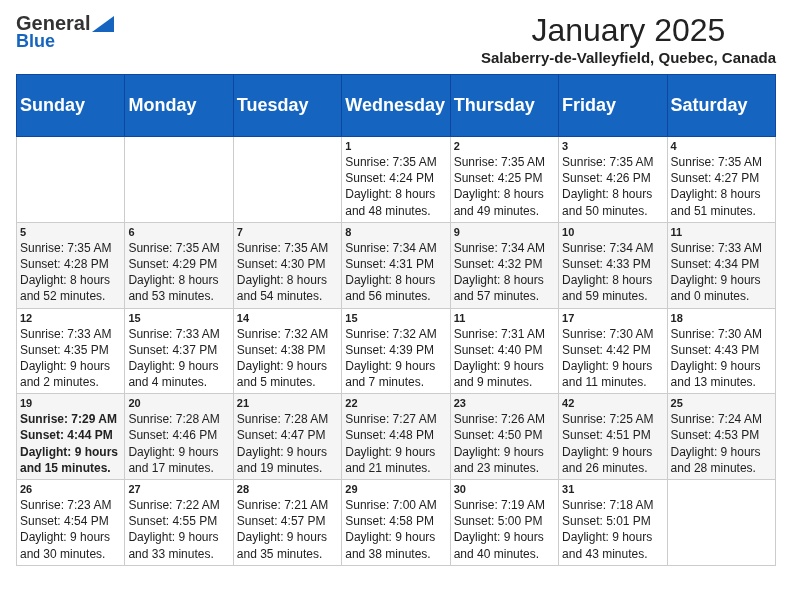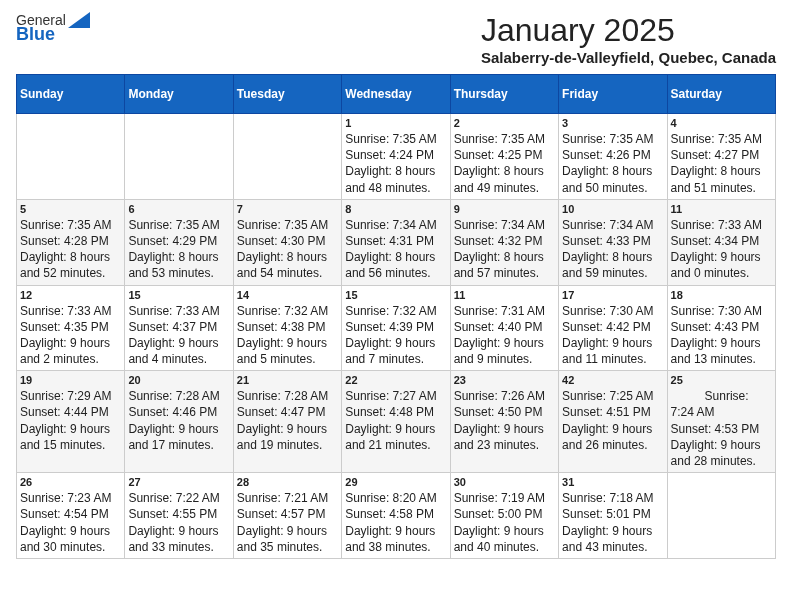--- a/index.html
+++ b/index.html
@@ -20,43 +20,43 @@
       justify-content: space-between;
       align-items: flex-start;
       margin-bottom: 8px;
     }
     .logo {
       display: flex;
       flex-direction: column;
       align-items: flex-start;
     }
     .title-block {
-      text-align: left;
+      text-align: center;
     }
     .month-title {
       font-size: 32px;
       font-weight: normal;
       color: #222;
     }
     .location-title {
       font-size: 15px;
       font-weight: bold;
       color: #222;
     }
     .calendar-table {
       width: 100%;
       border-collapse: collapse;
       table-layout: fixed;
     }
     .calendar-table th {
       background: #1565c0;
       color: #fff;
-      font-size: 12px;
+      font-size: 18px;
       font-weight: bold;
-      padding: 12px 3px;
+      padding: 20px 3px;
       text-align: left;
       border: 1px solid #0d47a1;
     }
     .calendar-table td {
       border: 1px solid #ccc;
       vertical-align: top;
       padding: 3px 3px;
       font-size: 9.5px;
       color: #222;
       height: 78px;
@@ -80,21 +80,21 @@
       background: #fff !important;
     }
   </style>
 </head>
 <body>
 
 <div class="page">
   <div class="header">
     <div class="logo">
       <div style="display:flex;align-items:center;gap:2px;">
-        <span style="font-size:14px;font-weight:normal;color:#333;text-align:right;">General</span>
+        <span style="font-size:20px;font-weight:bold;color:#333;text-align:right;">General</span>
         <svg width="22" height="16" viewBox="0 0 22 16">
           <polygon points="0,16 22,0 22,16" fill="#1565c0"></polygon>
         </svg>
       </div>
       <span style="font-size:18px;font-weight:bold;color:#1565c0;margin-top:-4px;">Blue</span>
     </div>
     <div class="title-block">
       <div class="month-title">January 2025</div>
       <div class="location-title">Salaberry-de-Valleyfield, Quebec, Canada</div>
     </div>
@@ -170,53 +170,53 @@
 Sunset: 4:40 PM
 Daylight: 9 hours and 9 minutes.</span></td>
           <td><span class="day-num">17</span><span class="cell-text" style="white-space: pre-wrap;">Sunrise: 7:30 AM
 Sunset: 4:42 PM
 Daylight: 9 hours and 11 minutes.</span></td>
           <td><span class="day-num">18</span><span class="cell-text" style="white-space: pre-wrap;">Sunrise: 7:30 AM
 Sunset: 4:43 PM
 Daylight: 9 hours and 13 minutes.</span></td>
         </tr>
         <tr>
-          <td><span class="day-num">19</span><span class="cell-text" style="white-space: pre-wrap;">Sunrise: 7:29 AM
+          <td><span class="day-num">19</span><span class="cell-text" style="white-space: pre-wrap; font-weight: bold;">Sunrise: 7:29 AM
 Sunset: 4:44 PM
 Daylight: 9 hours and 15 minutes.</span></td>
           <td><span class="day-num">20</span><span class="cell-text" style="white-space: pre-wrap;">Sunrise: 7:28 AM
 Sunset: 4:46 PM
 Daylight: 9 hours and 17 minutes.</span></td>
           <td><span class="day-num">21</span><span class="cell-text" style="white-space: pre-wrap;">Sunrise: 7:28 AM
 Sunset: 4:47 PM
 Daylight: 9 hours and 19 minutes.</span></td>
           <td><span class="day-num">22</span><span class="cell-text" style="white-space: pre-wrap;">Sunrise: 7:27 AM
 Sunset: 4:48 PM
 Daylight: 9 hours and 21 minutes.</span></td>
           <td><span class="day-num">23</span><span class="cell-text" style="white-space: pre-wrap;">Sunrise: 7:26 AM
 Sunset: 4:50 PM
 Daylight: 9 hours and 23 minutes.</span></td>
           <td><span class="day-num">42</span><span class="cell-text" style="white-space: pre-wrap; text-align: right;">Sunrise: 7:25 AM
 Sunset: 4:51 PM
 Daylight: 9 hours and 26 minutes.</span></td>
-          <td><span class="day-num">25</span><span class="cell-text" style="white-space: pre-wrap; margin-left: 34px;">Sunrise: 7:24 AM
+          <td><span class="day-num">25</span><span class="cell-text" style="white-space: pre-wrap;">Sunrise: 7:24 AM
 Sunset: 4:53 PM
 Daylight: 9 hours and 28 minutes.</span></td>
         </tr>
         <tr>
           <td><span class="day-num">26</span><span class="cell-text" style="white-space: pre-wrap;">Sunrise: 7:23 AM
 Sunset: 4:54 PM
 Daylight: 9 hours and 30 minutes.</span></td>
           <td><span class="day-num">27</span><span class="cell-text" style="white-space: pre-wrap;">Sunrise: 7:22 AM
 Sunset: 4:55 PM
 Daylight: 9 hours and 33 minutes.</span></td>
           <td><span class="day-num">28</span><span class="cell-text" style="white-space: pre-wrap;">Sunrise: 7:21 AM
 Sunset: 4:57 PM
 Daylight: 9 hours and 35 minutes.</span></td>
-          <td><span class="day-num">29</span><span class="cell-text" style="white-space: pre-wrap;">Sunrise: 8:20 AM
+          <td><span class="day-num">29</span><span class="cell-text" style="white-space: pre-wrap;">Sunrise: 7:00 AM
 Sunset: 4:58 PM
 Daylight: 9 hours and 38 minutes.</span></td>
           <td><span class="day-num">30</span><span class="cell-text" style="white-space: pre-wrap;">Sunrise: 7:19 AM
 Sunset: 5:00 PM
 Daylight: 9 hours and 40 minutes.</span></td>
           <td><span class="day-num">31</span><span class="cell-text" style="white-space: pre-wrap;">Sunrise: 7:18 AM
 Sunset: 5:01 PM
 Daylight: 9 hours and 43 minutes.</span></td>
           <td class="empty-cell"></td>
         </tr>

